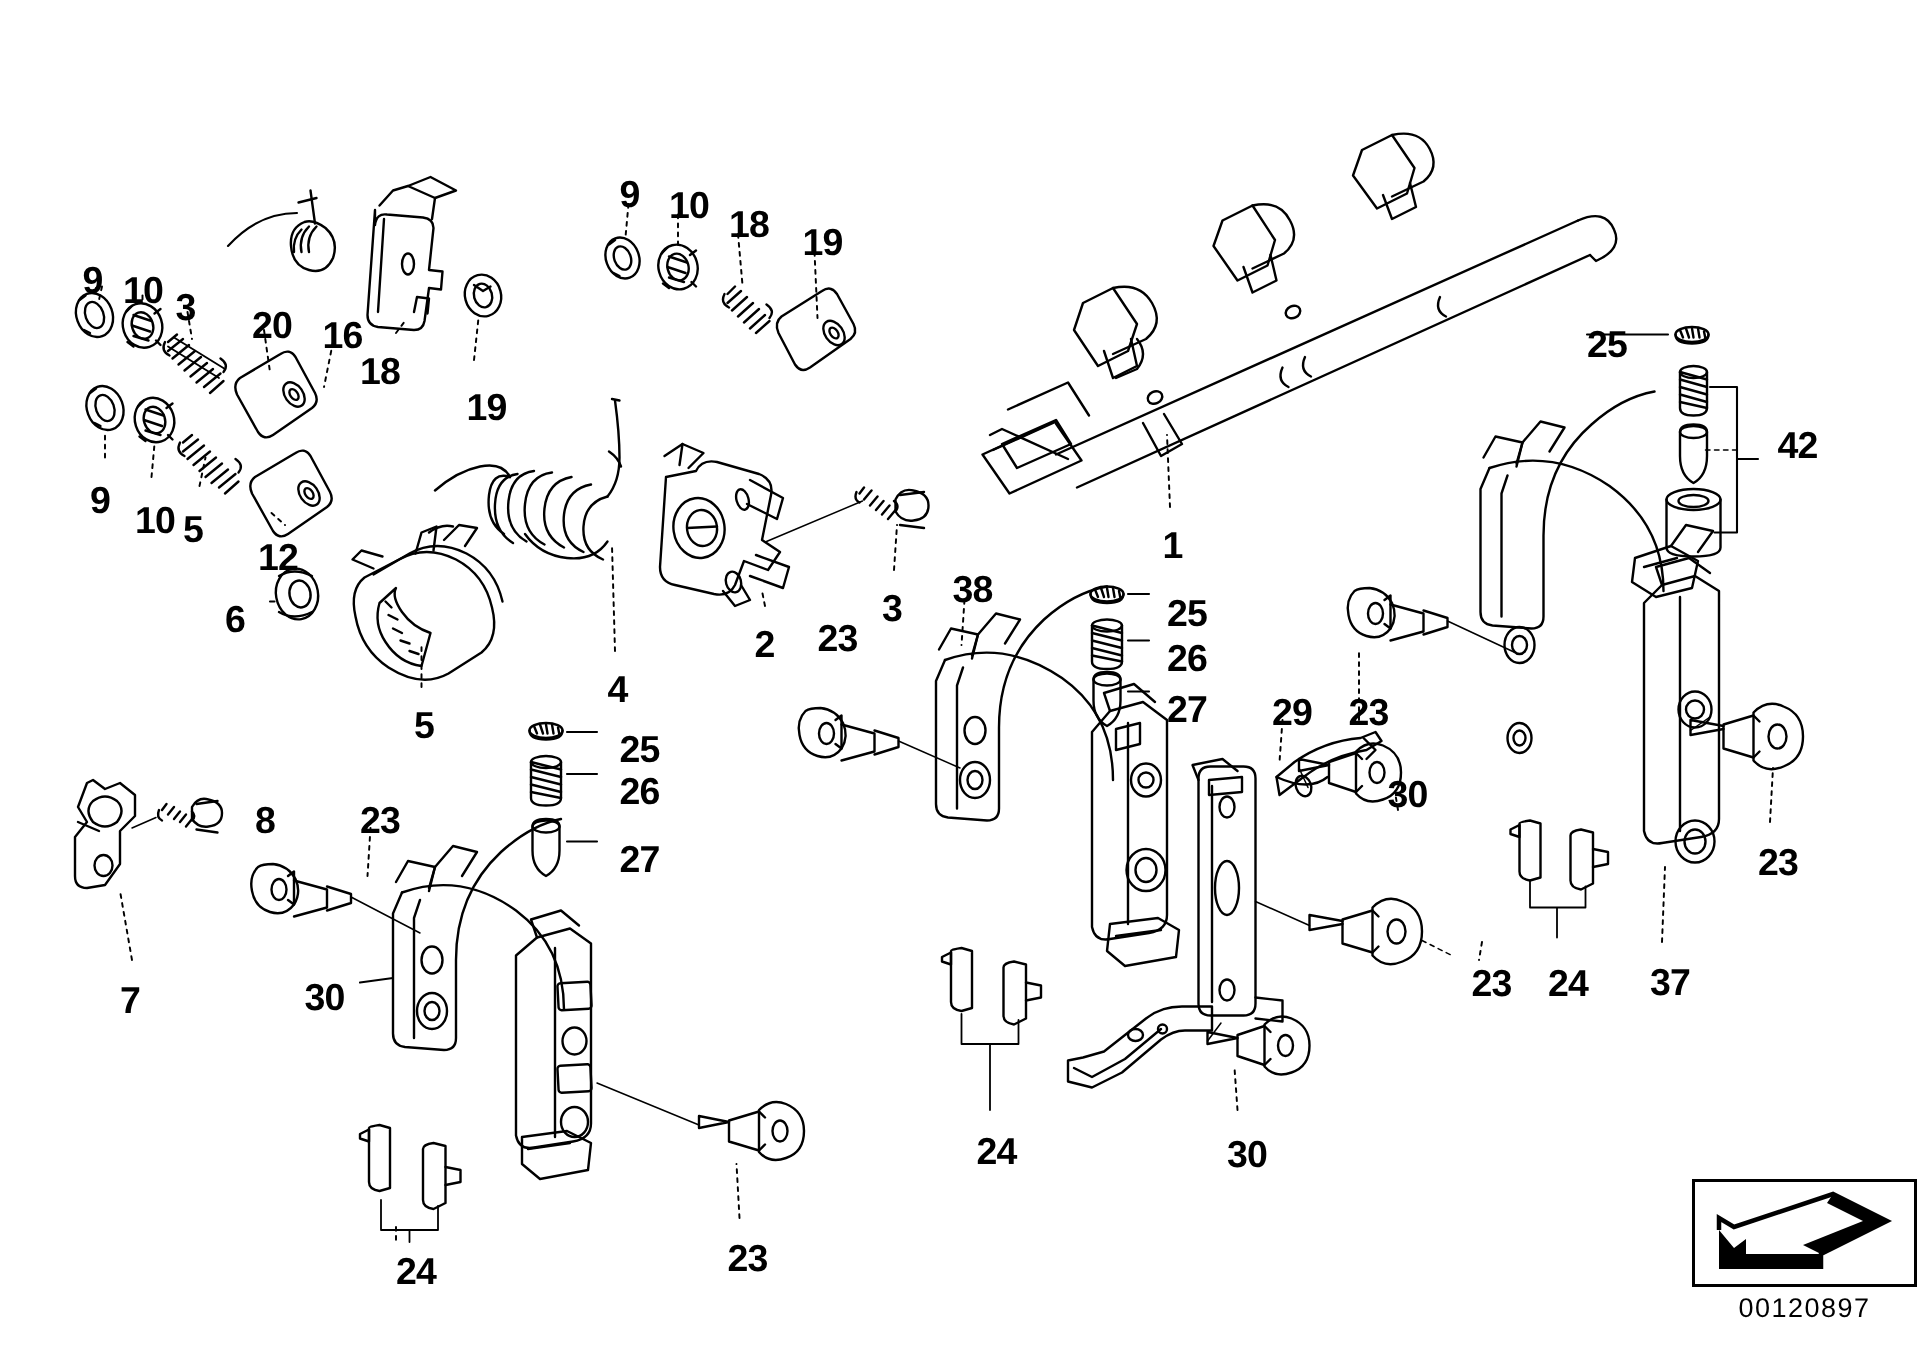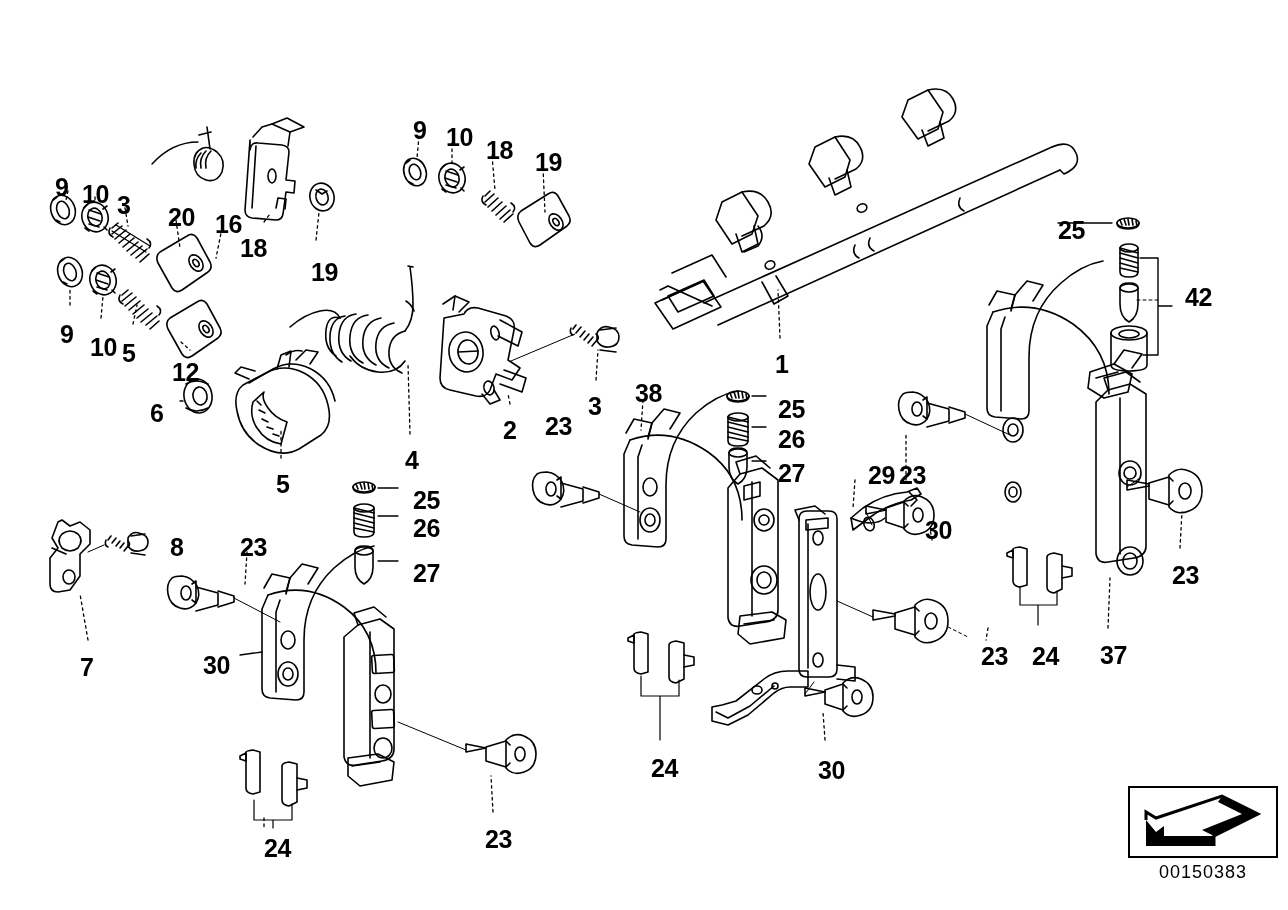--- a/index.html
+++ b/index.html
@@ -535,26 +535,26 @@
 <div class="lbl" style="left:651px;top:756px;">24</div>
 <div class="lbl" style="left:1032px;top:644px;">24</div>
 <div class="lbl" style="left:413px;top:488px;">25</div>
 <div class="lbl" style="left:778px;top:397px;">25</div>
 <div class="lbl" style="left:1058px;top:218px;">25</div>
 <div class="lbl" style="left:413px;top:516px;">26</div>
 <div class="lbl" style="left:778px;top:427px;">26</div>
 <div class="lbl" style="left:413px;top:561px;">27</div>
 <div class="lbl" style="left:778px;top:461px;">27</div>
 <div class="lbl" style="left:1185px;top:285px;">42</div>
-<div class="lbl" style="left:848px;top:463px;margin-left:20px;">29</div>
+<div class="lbl" style="left:848px;top:463px;">29</div>
 <div class="lbl" style="left:925px;top:518px;">30</div>
 <div class="lbl" style="left:818px;top:758px;">30</div>
 
 <div class="wm">
   <svg width="146" height="68" viewBox="0 0 146 68">
     <path d="M16 32 L16 58 L84 58 L84 48 L34 48 L34 38 L26 44 Z" fill="#000"></path>
     <path d="M16 32 L16 24 L26 30 L92 8 L128 26 L84 48 L84 58" fill="none" stroke="#000" stroke-width="3"></path>
     <path d="M92 8 L128 26 L84 48 L72 42 L112 26 L88 14 Z" fill="#000"></path>
   </svg>
 </div>
-<div class="wmnum">00150383</div>
+<div class="wmnum">00120897</div>
 
 </div>
 
 </body></html>

